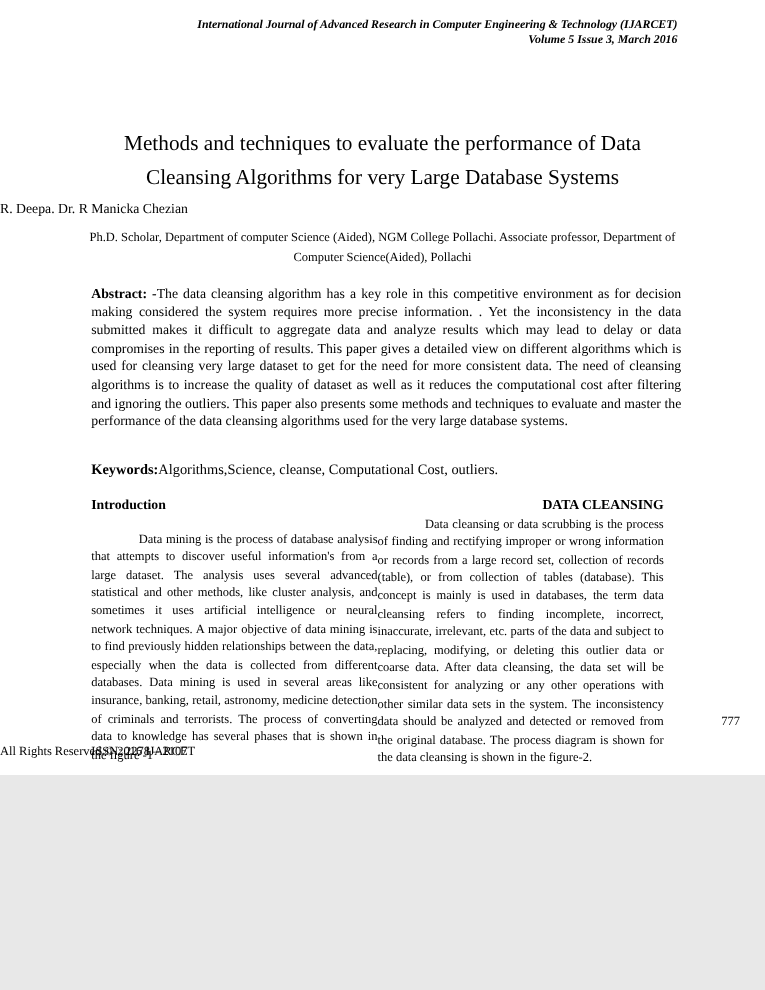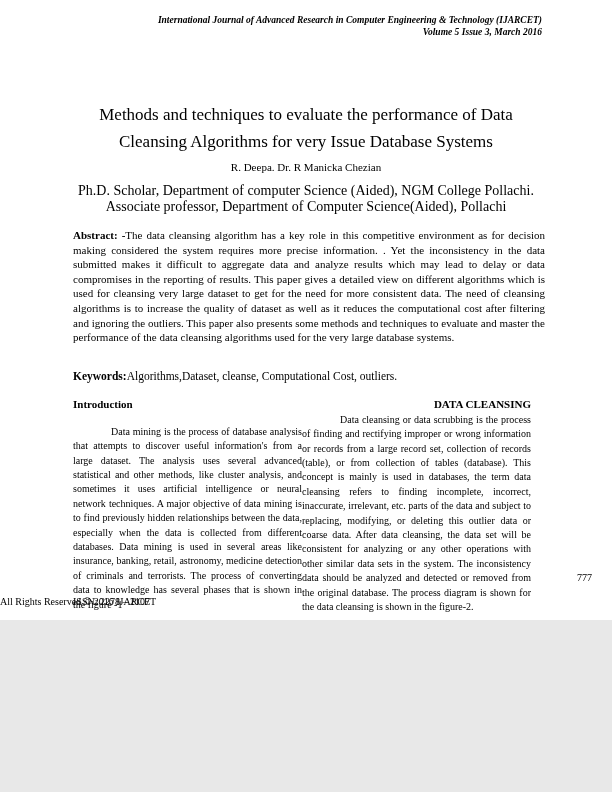--- a/index.html
+++ b/index.html
@@ -25,29 +25,28 @@
   .paper-title {
     margin: 63px auto 0 auto;
     max-width: 460px;
     text-align: center;
     font-weight: normal;
     font-size: 17px;
     line-height: 27px;
   }
   .authors {
     margin-top: 5px;
-    text-align: center;
     font-size: 11px;
     line-height: 14px;
   }
   .affiliation {
     margin: 9px auto 0 auto;
     max-width: 505px;
     text-align: center;
-    font-size: 14px;
+    font-size: 10px;
     line-height: 16px;
   }
   .abstract {
     margin: 13px 67px 0 73px;
     font-size: 11px;
     line-height: 14.6px;
     text-align: justify;
   }
   .abstract .label, .keywords .label { font-weight: bold; }
   .keywords {
@@ -97,29 +96,29 @@
 </head>
 <body>
 
 <div class="page">
 
   <div class="journal-header">
     <div>International Journal of Advanced Research in Computer Engineering &amp; Technology (IJARCET)</div>
     <div>Volume 5 Issue 3, March 2016</div>
   </div>
 
-  <h1 class="paper-title">Methods and techniques to evaluate the performance of Data Cleansing Algorithms for very Issue Database Systems</h1>
+  <h1 class="paper-title">Methods and techniques to evaluate the performance of Data Cleansing Algorithms for very Large Database Systems</h1>
 
   <div class="authors">R. Deepa. Dr. R Manicka Chezian</div>
 
   <div class="affiliation">Ph.D. Scholar, Department of computer Science (Aided), NGM College Pollachi. Associate professor, Department of Computer Science(Aided), Pollachi</div>
 
   <p class="abstract"><span class="label">Abstract: -</span><span>The data cleansing algorithm has a key role in this competitive environment as for decision making considered the system requires more precise information. . Yet the inconsistency in the data submitted makes it difficult to aggregate data and analyze results which may lead to delay or data compromises in the reporting of results. This paper gives a detailed view on different algorithms which is used for cleansing very large dataset to get for the need for more consistent data. The need of cleansing algorithms is to increase the quality of dataset as well as it reduces the computational cost after filtering and ignoring the outliers. This paper also presents some methods and techniques to evaluate and master the performance of the data cleansing algorithms used for the very large database systems.</span></p>
 
-  <p class="keywords"><span class="label">Keywords:</span><span>Algorithms,Dataset, cleanse, Computational Cost, outliers.</span></p>
+  <p class="keywords"><span class="label">Keywords:</span><span>Algorithms,Science, cleanse, Computational Cost, outliers.</span></p>
 
   <div class="columns">
     <div class="col">
       <h2 class="section-heading">Introduction</h2>
       <p class="col-body gap-large">Data mining is the process of database analysis that attempts to discover useful information's from a large dataset. The analysis uses several advanced statistical and other methods, like cluster analysis, and sometimes it uses artificial intelligence or neural network techniques. A major objective of data mining is to find previously hidden relationships between the data, especially when the data is collected from different databases. Data mining is used in several areas like insurance, banking, retail, astronomy, medicine detection of criminals and terrorists. The process of converting data to knowledge has several phases that is shown in the figure -1</p>
     </div>
     <div class="col">
       <h2 class="section-heading centered">DATA CLEANSING</h2>
       <p class="col-body gap-small">Data cleansing or data scrubbing is the process of finding and rectifying improper or wrong information or records from a large record set, collection of records (table), or from collection of tables (database). This concept is mainly is used in databases, the term data cleansing refers to finding incomplete, incorrect, inaccurate, irrelevant, etc. parts of the data and subject to replacing, modifying, or deleting this outlier data or coarse data. After data cleansing, the data set will be consistent for analyzing or any other operations with other similar data sets in the system. The inconsistency data should be analyzed and detected or removed from the original database. The process diagram is shown for the data cleansing is shown in the figure-2.</p>
     </div>

